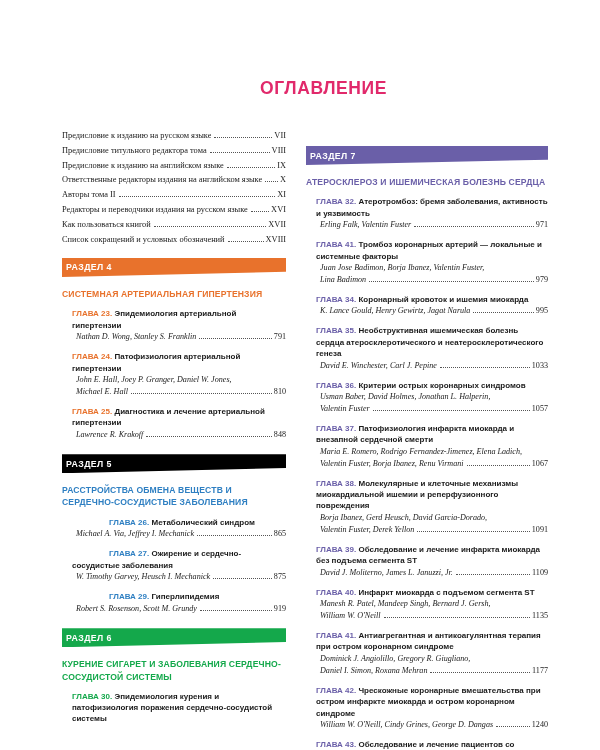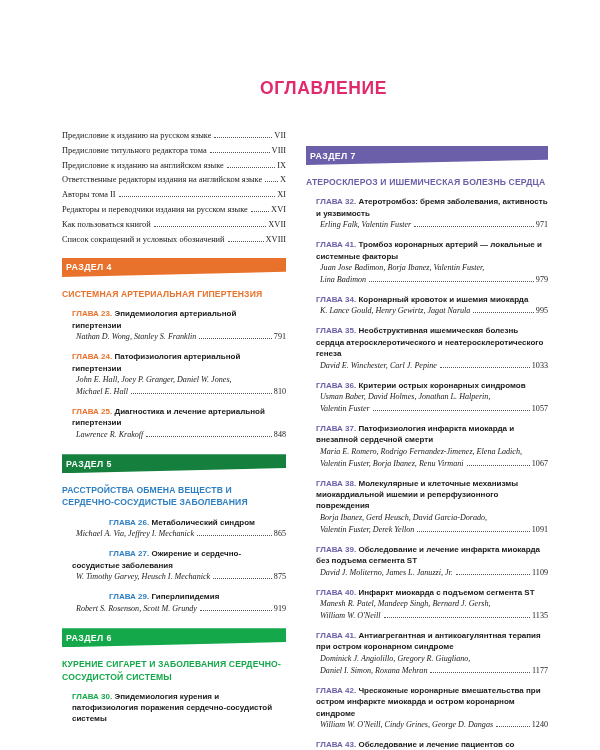--- a/index.html
+++ b/index.html
@@ -102,21 +102,21 @@
     padding-left: 4px;
     box-sizing: border-box;
     font-family: "Liberation Sans", "DejaVu Sans", sans-serif;
     font-weight: bold;
     font-size: 8.8px;
     letter-spacing: 0.4px;
     color: #ffffff;
     clip-path: polygon(0 0, 100% 0, 100% 72%, 0 100%);
   }
   .band.orange { background: #E8722C; }
-  .band.blue   { background: #15803d; }
+  .band.blue   { background: #000000; }
   .band.green  { background: #14A84B; }
   .band.purple { background: #6A5FA8; }
 
   .section-title {
     font-family: "Liberation Sans", "DejaVu Sans", sans-serif;
     font-weight: bold;
     font-size: 8.6px;
     line-height: 1.42;
     letter-spacing: 0.15px;
     margin-top: 11px;

